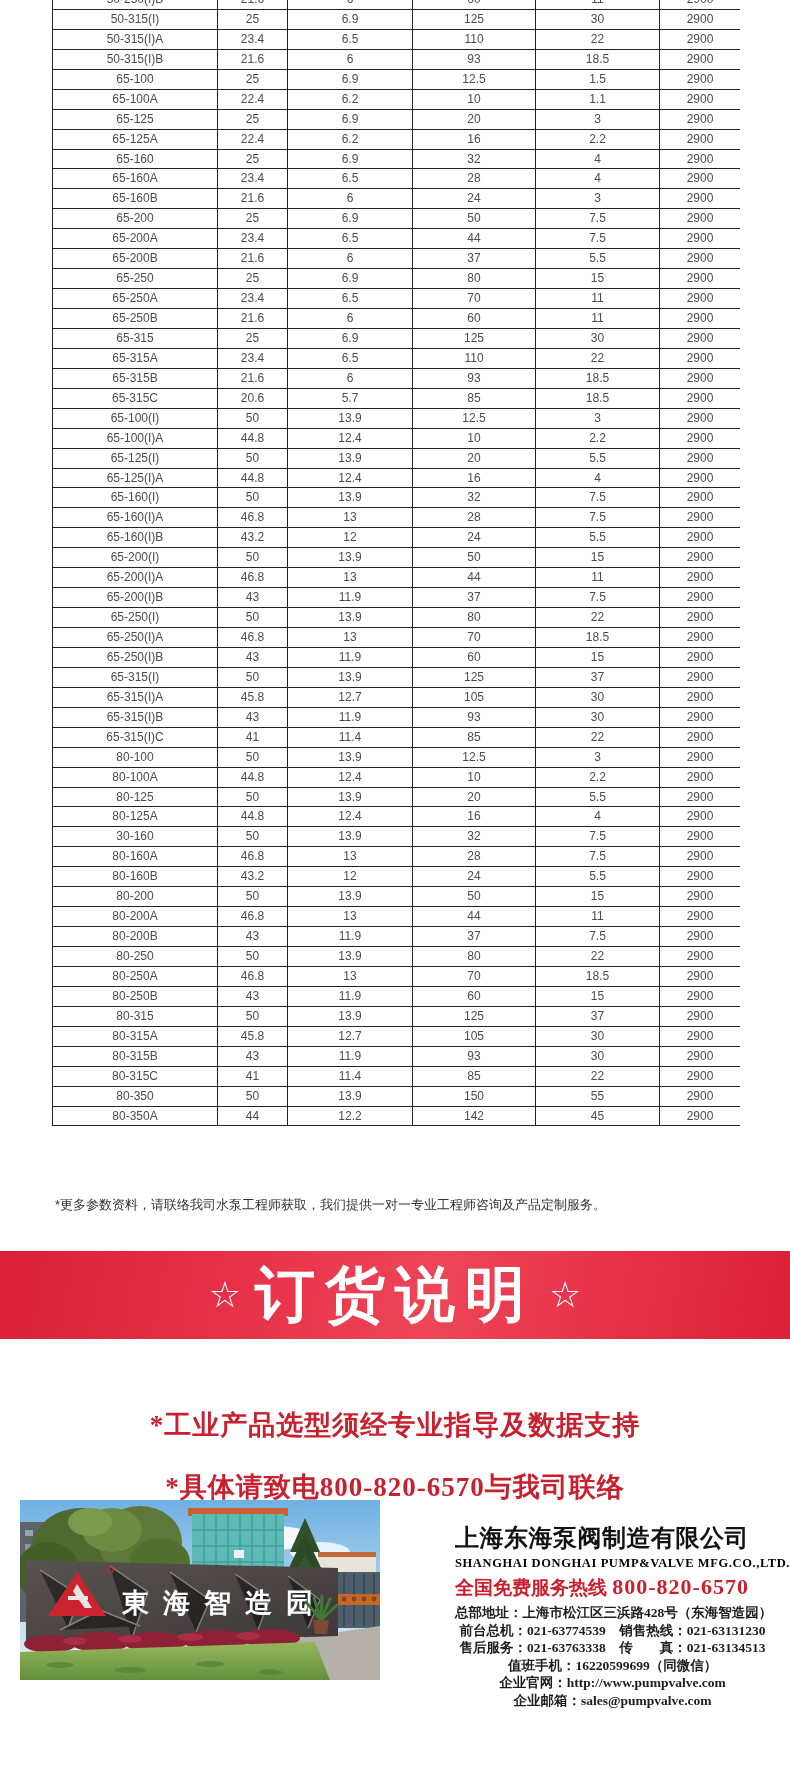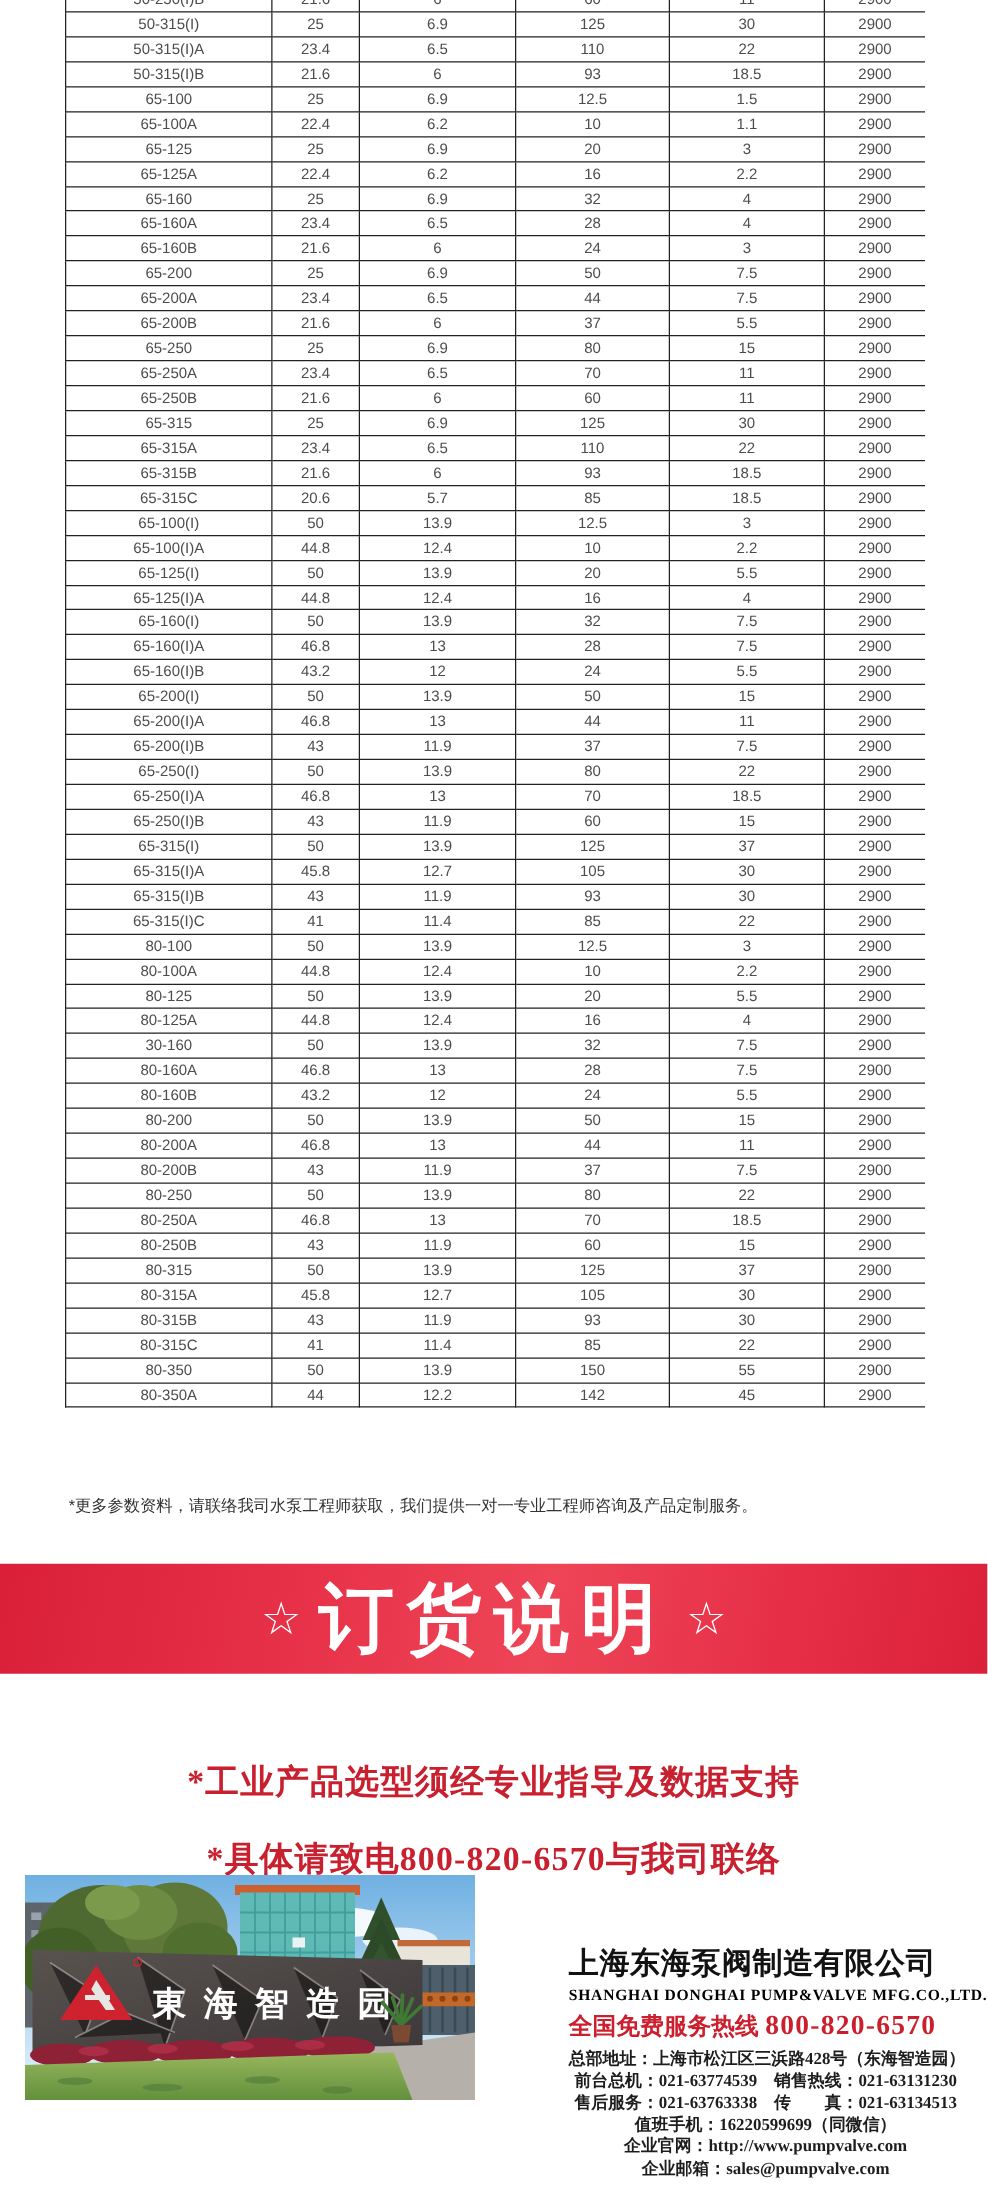--- a/index.html
+++ b/index.html
@@ -24,21 +24,21 @@
     display:flex;align-items:center;justify-content:center;color:#fff;
   }
   .banner .star{font-size:36px;line-height:1;margin:0 14px;font-weight:400;}
   .banner .title{font-size:60px;font-weight:bold;letter-spacing:10px;line-height:1;}
   
   .notice{position:absolute;left:0;top:1382px;width:790px;text-align:center;
     font-family:"Liberation Serif","DejaVu Serif",serif;font-weight:bold;color:#c9202f;}
   .notice .nl{font-size:27px;line-height:38px;letter-spacing:1px;margin-top:24px;}
   
   .photo{position:absolute;left:20px;top:1500px;width:360px;height:180px;}
-  .company{position:absolute;left:455px;top:1556px;width:315px;}
+  .company{position:absolute;left:455px;top:1523px;width:315px;}
   .c-name{font-size:24px;font-weight:bold;color:#121212;letter-spacing:0.5px;white-space:nowrap;line-height:30px;}
   .c-name-en{font-family:"Liberation Serif","DejaVu Serif",serif;font-weight:bold;font-size:12.5px;
     color:#000000;letter-spacing:0.6px;white-space:nowrap;line-height:17px;margin-top:2px;}
   .c-hotline{font-weight:bold;color:#cc1f2e;font-size:19px;line-height:24px;margin-top:3px;white-space:nowrap;}
   .c-hotline .num{font-family:"Liberation Serif","DejaVu Serif",serif;font-size:22px;letter-spacing:1px;}
   ul.contacts{list-style:none;margin:4px 0 16px 0;padding:0;text-align:center;}
   ul.contacts li{
     font-family:"Liberation Serif","DejaVu Serif",serif;font-weight:bold;
     font-size:13.5px;line-height:17.6px;color:#1d1d1d;white-space:nowrap;
   }

